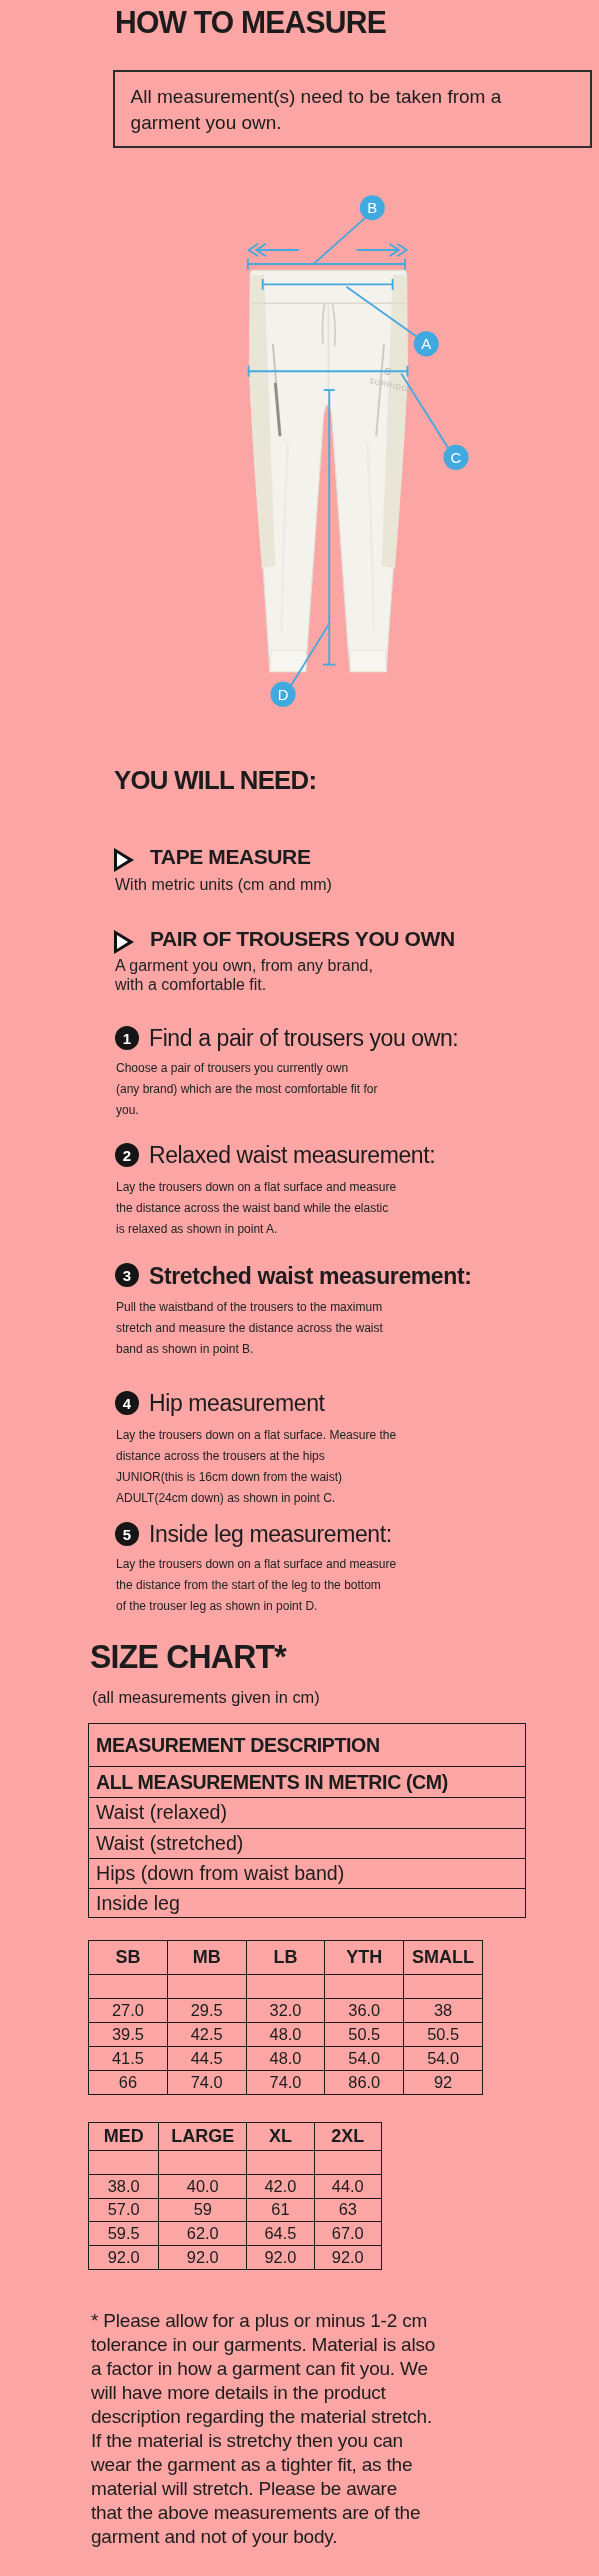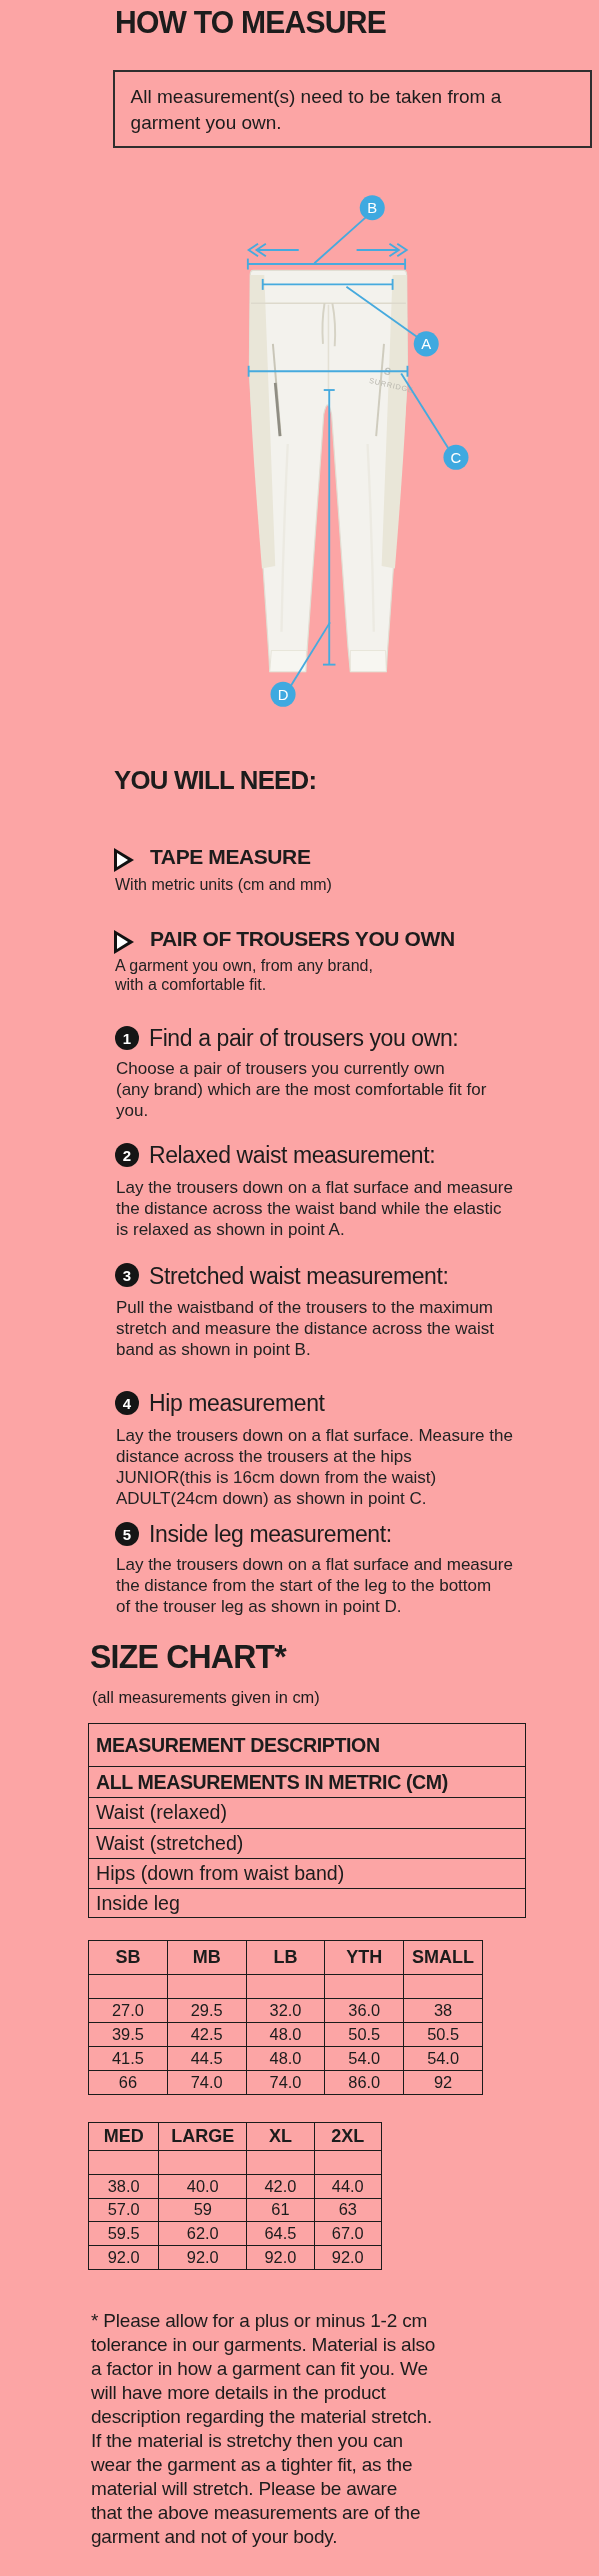--- a/index.html
+++ b/index.html
@@ -14,21 +14,21 @@
   .need-title{font-size:21px;font-weight:bold;letter-spacing:-0.4px;}
   .need-sub{font-size:16px;line-height:19px;color:#222;}
   
   .tri{width:0;height:0;border-top:12.5px solid transparent;border-bottom:12.5px solid transparent;
        border-left:20.3px solid #111;position:absolute;}
   .tri::after{content:"";position:absolute;left:-17px;top:-7.4px;width:0;height:0;
        border-top:7.4px solid transparent;border-bottom:7.4px solid transparent;border-left:11.7px solid #fff;}
   .step-circle{width:24px;height:24px;border-radius:50%;background:#151515;color:#fff;
        display:flex;align-items:center;justify-content:center;font-size:15px;font-weight:bold;}
   .step-title{font-size:23px;letter-spacing:-0.4px;}
-  .step-body{font-size:17px;line-height:21px;color:#222;}
+  .step-body{font-size:12px;line-height:21px;color:#222;}
   table{border-collapse:collapse;}
   td,th{border:1.6px solid #1b1b1b;box-sizing:border-box;}
   .desc-table{width:438px;}
   .desc-table td{text-align:left;padding-left:7px;font-size:19.6px;}
   .desc-h{font-size:23px;font-weight:bold;letter-spacing:-0.4px;}
   .desc-sh{font-size:19px;font-weight:bold;letter-spacing:-0.4px;}
   .size-table th{font-size:18px;font-weight:bold;text-align:center;}
   .size-table td{font-size:16.4px;text-align:center;}
   .t1{width:395px;border-radius:8px;}
   .t2{width:294px;}
@@ -140,21 +140,21 @@
 (any brand) which are the most comfortable fit for
 you.</div>
 
   <div class="abs step-circle" style="left:115px;top:1143px;">2</div>
   <div class="abs step-title" style="left:149px;top:1142px;">Relaxed waist measurement:</div>
   <div class="abs step-body pre" style="left:116px;top:1177px;">Lay the trousers down on a flat surface and measure
 the distance across the waist band while the elastic
 is relaxed as shown in point A.</div>
 
   <div class="abs step-circle" style="left:115px;top:1263px;">3</div>
-  <div class="abs step-title" style="left:149px;top:1263px;">Stretched waist measurement:</div>
+  <div class="abs step-title" style="left:149px;top:1263px;font-weight:bold;">Stretched waist measurement:</div>
   <div class="abs step-body pre" style="left:116px;top:1297px;">Pull the waistband of the trousers to the maximum
 stretch and measure the distance across the waist
 band as shown in point B.</div>
 
   <div class="abs step-circle" style="left:115px;top:1391px;">4</div>
   <div class="abs step-title" style="left:149px;top:1390px;">Hip measurement</div>
   <div class="abs step-body pre" style="left:116px;top:1425px;">Lay the trousers down on a flat surface. Measure the
 distance across the trousers at the hips
 JUNIOR(this is 16cm down from the waist)
 ADULT(24cm down) as shown in point C.</div>

